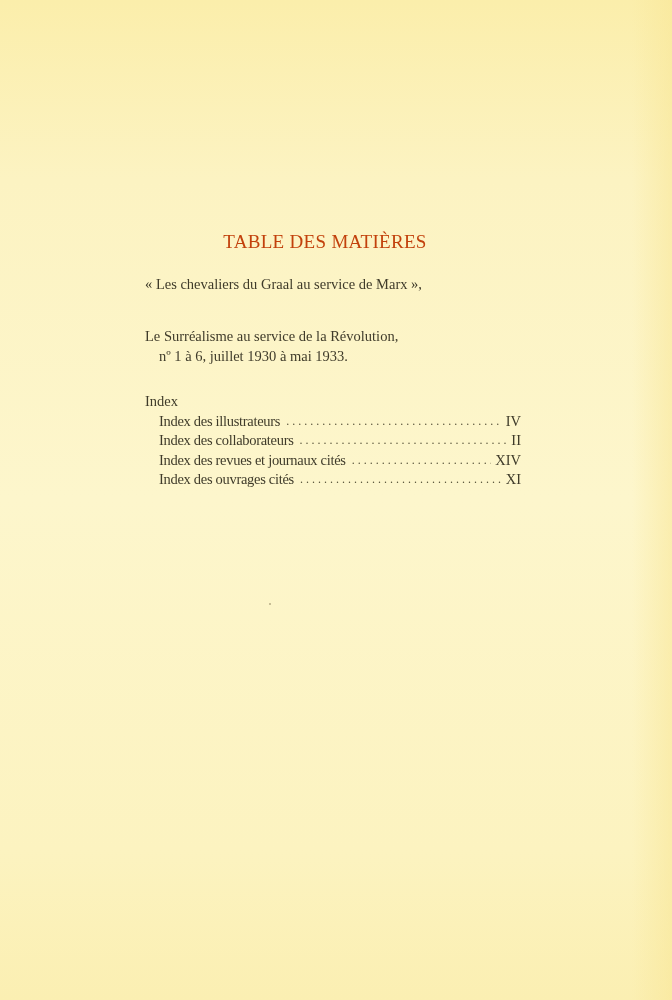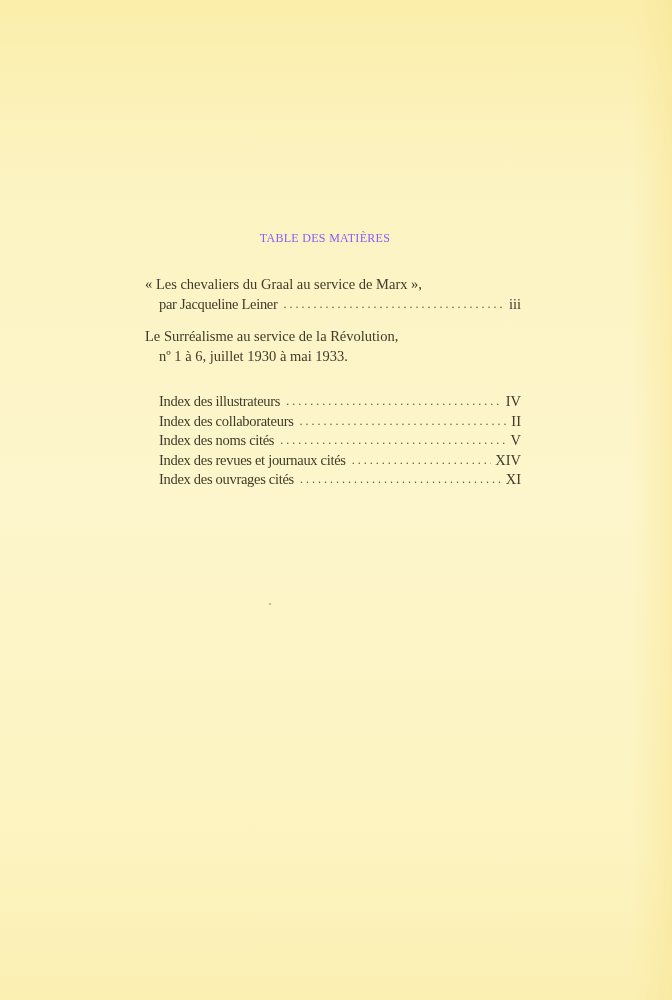--- a/index.html
+++ b/index.html
@@ -22,23 +22,23 @@
       width: 40px; height: 1000px;
       background: linear-gradient(90deg, rgba(250,235,160,0) 0%, rgba(248,230,150,0.55) 100%);
       pointer-events: none;
     }
     .title {
       position: absolute;
       top: 231px;
       left: 0;
       width: 650px;
       text-align: center;
-      font-size: 12px;
+      font-size: 19px;
       letter-spacing: 0.3px;
-      color: #8b5cf6;
+      color: #c2410c;
     }
     .block {
       position: absolute;
       left: 145px;
       width: 376px;
       font-size: 14.5px;
       line-height: 19.5px;
     }
     .line {
       display: flex;
@@ -76,51 +76,44 @@
 <body>
 
 <div class="page-edge-right"></div>
 
 <div class="title">TABLE DES MATIÈRES</div>
 
 <div class="block" style="top:275px;">
   <div class="line">
     <span>« Les chevaliers du Graal au service de Marx »,</span>
   </div>
-  <div class="line indent">
-    <span class="sans-entry">par Jacqueline Leiner</span>
-    <span class="leader"></span>
-    <span class="pageno">iii</span>
-  </div>
 </div>
 
 <div class="block" style="top:327px;">
   <div class="line">
     <span class="italic">Le Surréalisme au service de la Révolution,</span>
   </div>
   <div class="line indent">
     <span>nº 1 à 6, juillet 1930 à mai 1933.</span>
   </div>
 </div>
 
 <div class="block" style="top:392px;">
+  <div class="line">
+    <span>Index</span>
+  </div>
   <div class="line indent">
     <span class="sans-entry">Index des illustrateurs</span>
     <span class="leader"></span>
     <span class="pageno">IV</span>
   </div>
   <div class="line indent">
     <span class="sans-entry">Index des collaborateurs</span>
     <span class="leader"></span>
     <span class="pageno">II</span>
-  </div>
-  <div class="line indent">
-    <span class="sans-entry">Index des noms cités</span>
-    <span class="leader"></span>
-    <span class="pageno">V</span>
   </div>
   <div class="line indent">
     <span class="sans-entry">Index des revues et journaux cités</span>
     <span class="leader"></span>
     <span class="pageno">XIV</span>
   </div>
   <div class="line indent">
     <span class="sans-entry">Index des ouvrages cités</span>
     <span class="leader"></span>
     <span class="pageno">XI</span>

